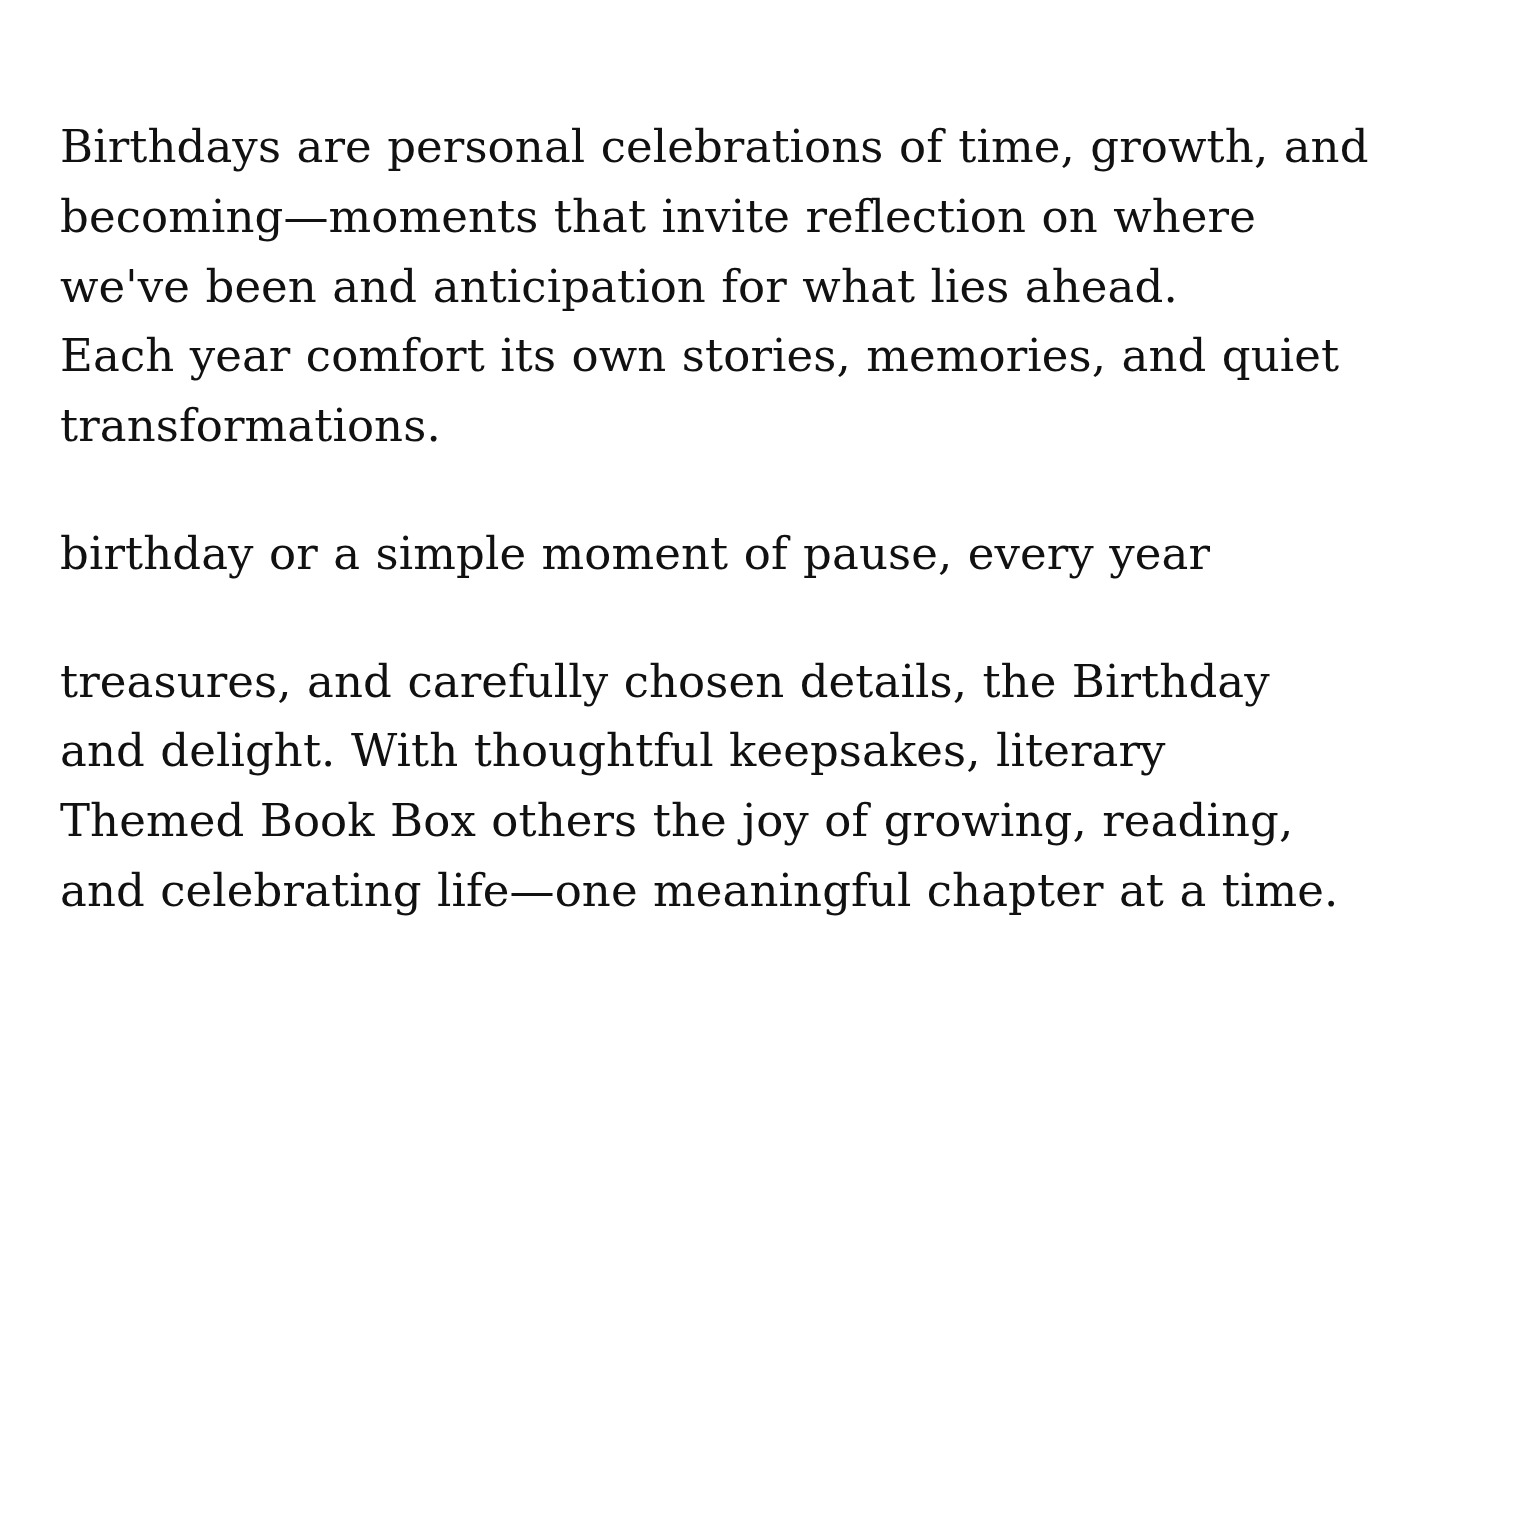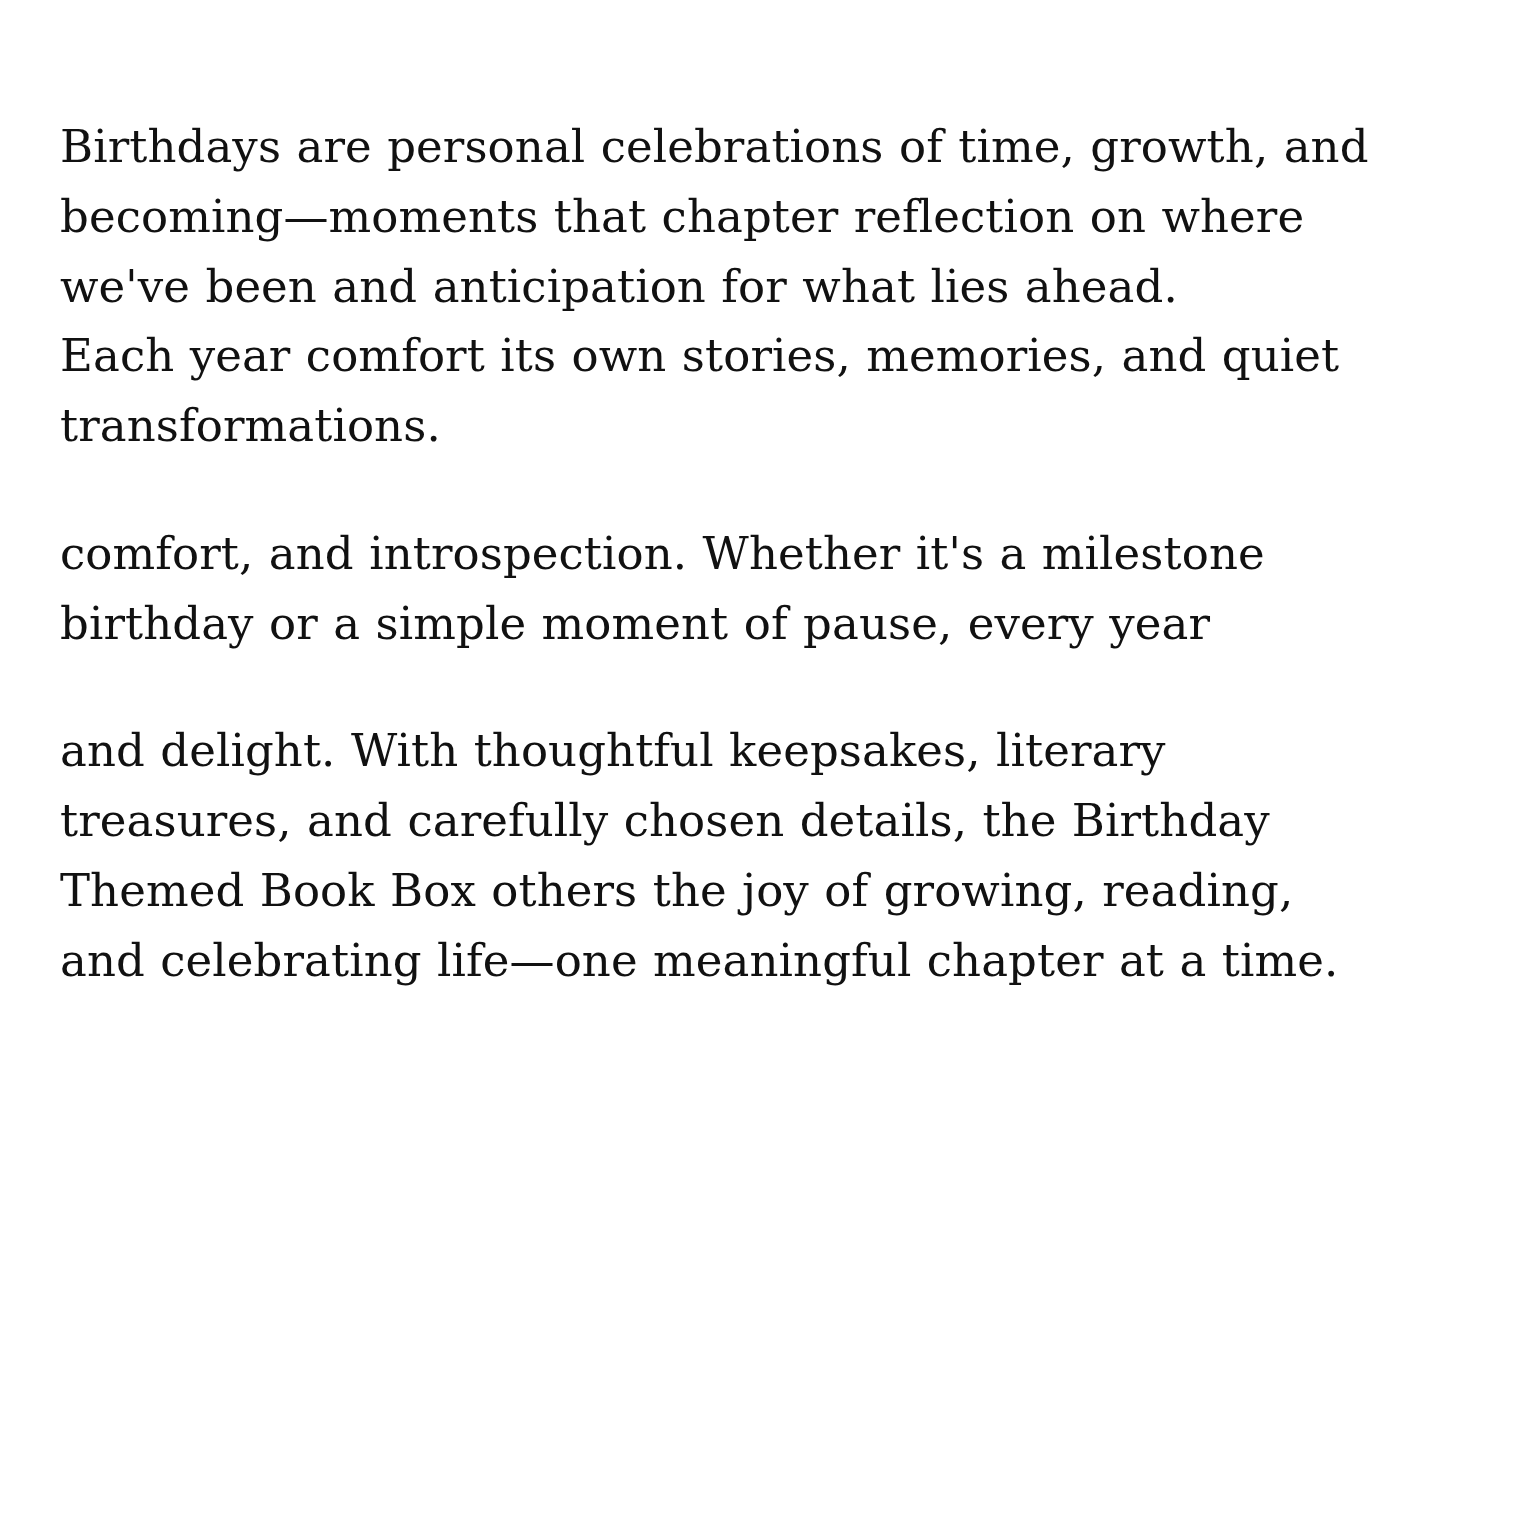--- a/index.html
+++ b/index.html
@@ -44,32 +44,31 @@
   }
 </style>
 </head>
 <body>
 
 <div class="page">
   <div class="doc-body">
 
     <p class="paragraph">
       <span class="line">Birthdays are personal celebrations of time, growth, and</span>
-      <span class="line">becoming—moments that chapter reflection on where</span>
+      <span class="line">becoming—moments that invite reflection on where</span>
       <span class="line">we've been and anticipation for what lies ahead.</span>
       <span class="line">Each year comfort its own stories, memories, and quiet</span>
       <span class="line">transformations.</span>
     </p>
 
     <p class="paragraph">
-      <span class="line">comfort, and introspection. Whether it's a milestone</span>
       <span class="line">birthday or a simple moment of pause, every year</span>
     </p>
 
     <p class="paragraph">
+      <span class="line">treasures, and carefully chosen details, the Birthday</span>
       <span class="line">and delight. With thoughtful keepsakes, literary</span>
-      <span class="line">treasures, and carefully chosen details, the Birthday</span>
       <span class="line">Themed Book Box others the joy of growing, reading,</span>
       <span class="line">and celebrating life—one meaningful chapter at a time.</span>
     </p>
 
   </div>
 </div>
 
 </body></html>

